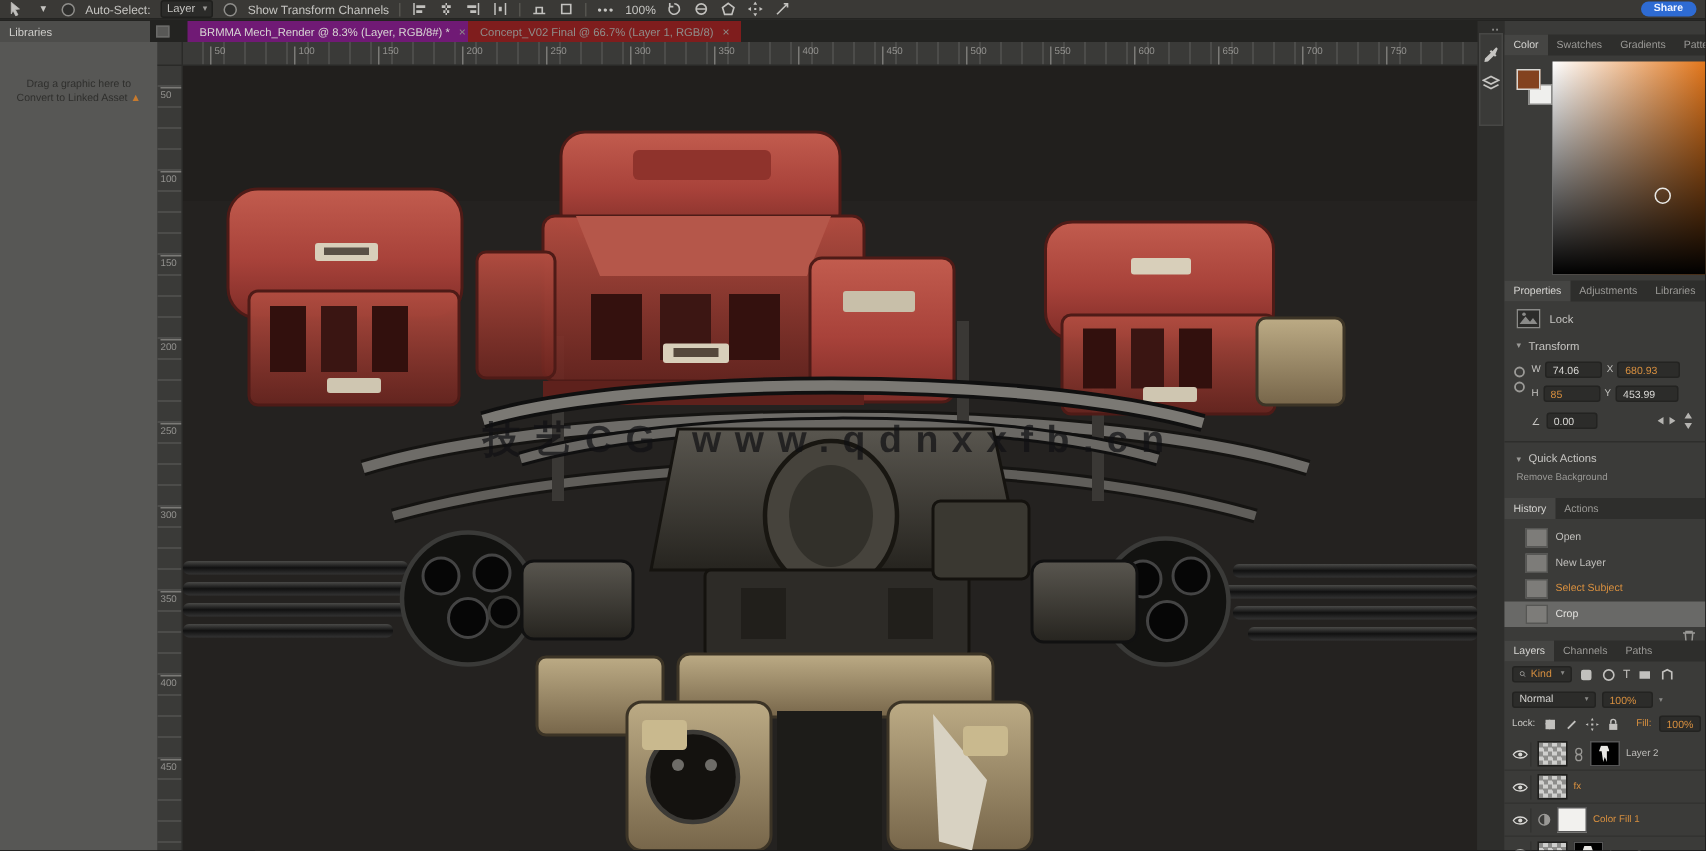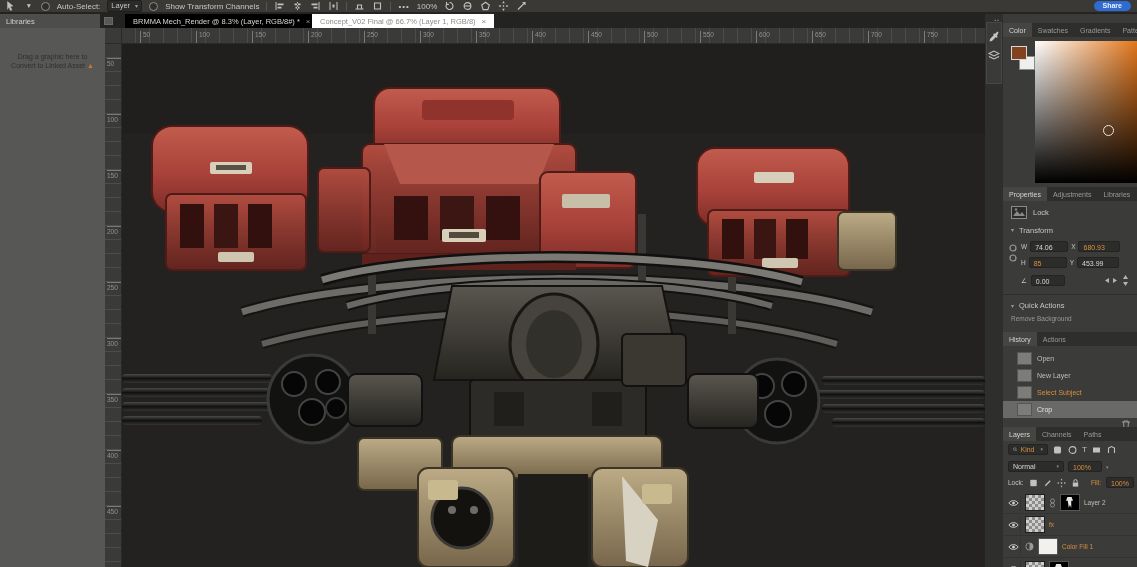--- a/index.html
+++ b/index.html
@@ -18,22 +18,22 @@
   .dd{background:#2b2b29;border:1px solid #1f1f1d;border-radius:2px;height:10px;
       line-height:10px;padding:0 3px;display:flex;align-items:center;gap:5px;font-size:7.5px;}
   .dd .car{font-size:6px;color:#9a9996;}
   .sep{width:1px;height:9px;background:#55544f;}
   .share-btn{background:#2e6bd3;color:#eef3ff;border-radius:6px;height:10px;line-height:10px;
       padding:0 9px;font-size:7px;font-weight:bold;}
   
   .tabrow{position:absolute;left:0;top:13px;width:1137px;height:15px;background:#232321;}
   .doctab{position:absolute;top:1px;height:14px;display:flex;align-items:center;gap:6px;
       padding:0 8px;font-size:7.5px;color:#b9b8b5;box-sizing:border-box;}
-  .doctab.active{background:#000000;color:#d8d7d4;}
-  .doctab.inactive{background:#ffffff;color:#8f8e8b;}
+  .doctab.active{background:#701a75;color:#d8d7d4;}
+  .doctab.inactive{background:#7f1d1d;color:#8f8e8b;}
   .doctab .x{color:#8f8e8b;font-size:8px;}
   
   .lpanel-tab{position:absolute;left:0;top:14px;width:100px;height:14px;background:#4d4d4b;
       font-size:7.5px;color:#cfcecb;display:flex;align-items:center;padding:0 6px;box-sizing:border-box;}
   .lpanel-menu{position:absolute;left:104px;top:17px;width:9px;height:8px;background:#585856;
       border:1px solid #6a6a68;box-sizing:border-box;}
   .lpanel{position:absolute;left:0;top:28px;width:105px;height:539px;background:#575755;}
   .lpanel .hint{margin-top:24px;padding:0 6px;font-size:7px;line-height:9px;color:#2f2f2d;
       text-align:center;}
   .lpanel .hint .mini-ic{color:#c77a2e;font-size:7px;}
@@ -325,20 +325,21 @@
         <rect x="470" y="424" width="96" height="99" rx="10" fill="url(#tan)" stroke="#3c3426" stroke-width="2"></rect>
         <rect x="396" y="430" width="70" height="93" fill="#1d1c19"></rect>
         <circle cx="340" cy="474" r="30" fill="#14120f" stroke="#3c3a36" stroke-width="3"></circle>
         <circle cx="330" cy="466" r="4" fill="#6e6c68"></circle>
         <circle cx="352" cy="466" r="4" fill="#6e6c68"></circle>
         <path d="M500 432 l36 44 -10 47 -22 -6 z" fill="#d8d2c2"></path>
         <rect x="306" y="436" width="30" height="20" rx="3" fill="#c9b98e"></rect>
         <rect x="520" y="440" width="30" height="20" rx="3" fill="#c9b98e"></rect>
       </g>
     </svg>
+    <div class="watermark">技艺CG www.qdnxxfb.cn</div>
   </div>
 
   <div class="tstrip">
     <div class="tdock">
       <span class="grip">▪▪</span>
       <svg width="11" height="11" viewBox="0 0 11 11">
         <path d="M9.5 1.5l-1-1-2.6 2.6-.8-.8-1 1 .8.8L1 8l-.4 2.4L3 10l3.9-3.9.8.8 1-1-.8-.8z" fill="#c6c5c2"></path>
       </svg>
       <svg width="12" height="10" viewBox="0 0 12 10">
         <path d="M1 3.5L6 1l5 2.5L6 6z" fill="none" stroke="#c6c5c2" stroke-width="1.1"></path>

